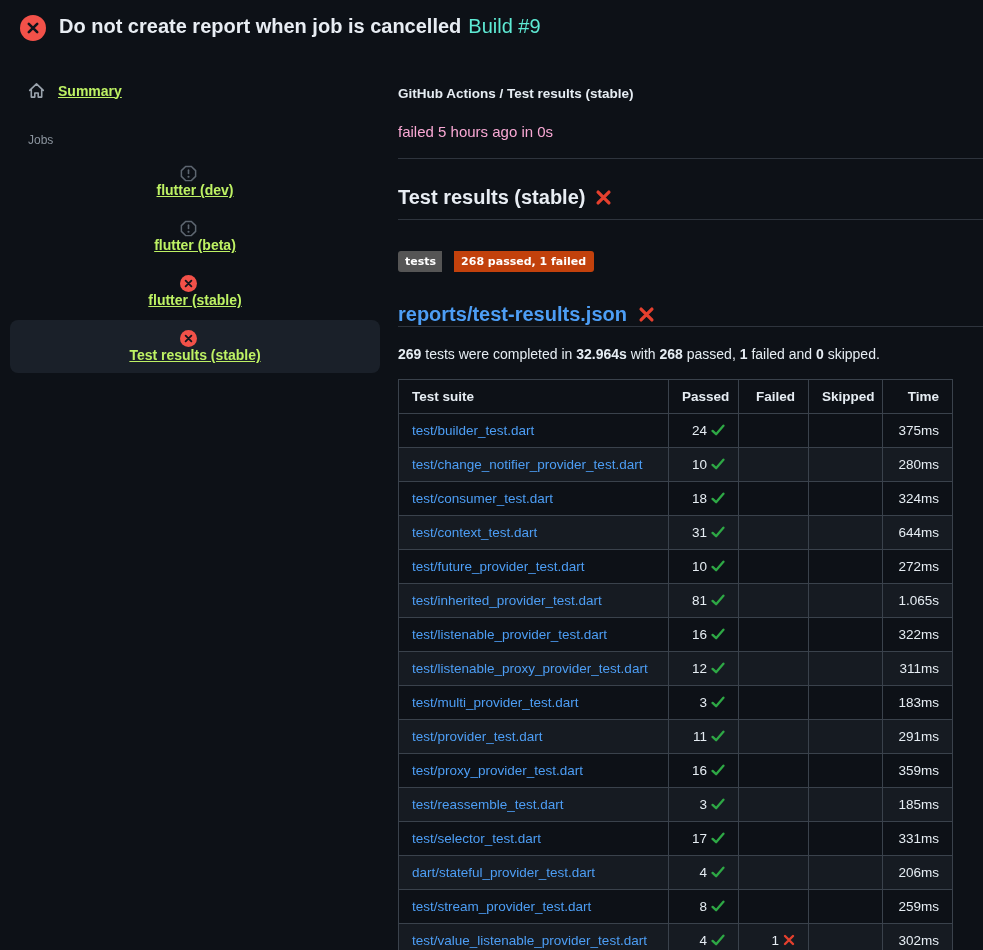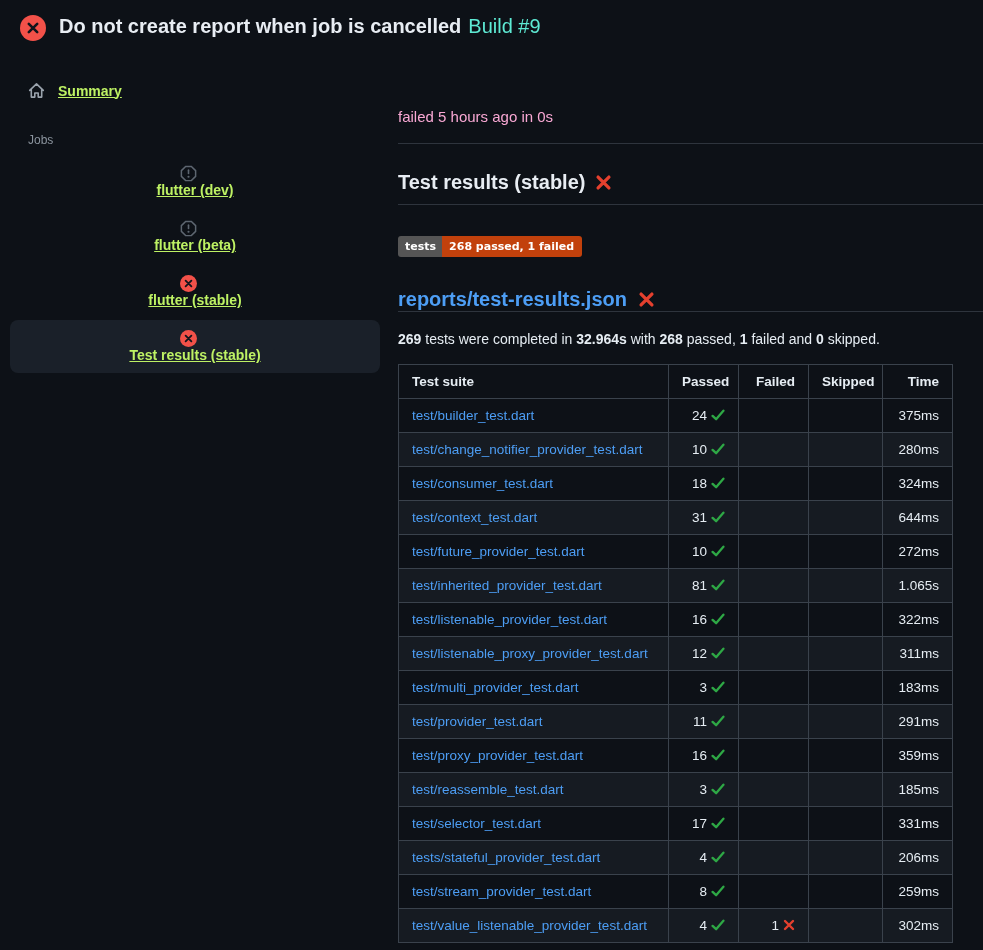--- a/index.html
+++ b/index.html
@@ -57,20 +57,21 @@
     border-bottom: 1px solid #2e343d;
   }
   .section-h .hx { margin-left: 10px; display: inline-flex; }
 
   .badge {
     display: inline-flex; margin-top: 14px;
     border-radius: 3px; overflow: hidden;
     font-family: "DejaVu Sans", sans-serif;
     font-size: 11px; font-weight: 700; color: #ffffff;
     line-height: 1;
+    gap: 12px;
   }
   .badge .badge-label { padding: 5px 6px 5px 7px; }
   .badge .badge-value { padding: 5px 8px 5px 7px; }
 
   .report-h {
     margin-top: 31px;
     display: flex; align-items: center;
     font-size: 20px; font-weight: 700;
     padding-bottom: 0;
     border-bottom: 1px solid #2e343d;
@@ -169,20 +170,21 @@
               <circle cx="8" cy="8" r="8" fill="#f25149"></circle>
               <path d="M5.3 5.3 L10.7 10.7 M10.7 5.3 L5.3 10.7" stroke="#10151c" stroke-width="1.7" stroke-linecap="round"></path>
             </svg>
           </span>
           <span>Test results (stable)</span>
         </div>
       </div>
   </nav>
 
   <main class="main">
+    <div class="breadcrumb">GitHub Actions / Test results (stable)</div>
     <div class="run-meta">failed 5 hours ago in 0s</div>
     <hr class="divider">
 
     <h2 class="section-h">
       <span>Test results (stable)</span>
       <span class="hx">
         <svg width="17" height="17" viewBox="0 0 16 16" fill="none">
           <path d="M2.9 2.9 L13.1 13.1 M13.1 2.9 L2.9 13.1" stroke="#e5402e" stroke-width="3.1" stroke-linecap="round"></path>
         </svg>
       </span>
@@ -359,21 +361,21 @@
             <td class="num"><span>17</span><span class="cell-ic">
                 <svg width="14" height="12" viewBox="0 0 14 12" fill="none">
                   <path d="M1.6 6.9 L5.1 10.2 L12.4 1.7" stroke="#2ea845" stroke-width="2.3" stroke-linecap="round" stroke-linejoin="round"></path>
                 </svg>
               </span></td>
             <td class="num"></td>
             <td class="num"></td>
             <td class="num">331ms</td>
           </tr>
           <tr>
-            <td><a class="suite-link">tests/stateful_provider_test.dart</a></td>
+            <td><a class="suite-link">dart/stateful_provider_test.dart</a></td>
             <td class="num"><span>4</span><span class="cell-ic">
                 <svg width="14" height="12" viewBox="0 0 14 12" fill="none">
                   <path d="M1.6 6.9 L5.1 10.2 L12.4 1.7" stroke="#2ea845" stroke-width="2.3" stroke-linecap="round" stroke-linejoin="round"></path>
                 </svg>
               </span></td>
             <td class="num"></td>
             <td class="num"></td>
             <td class="num">206ms</td>
           </tr>
           <tr>

